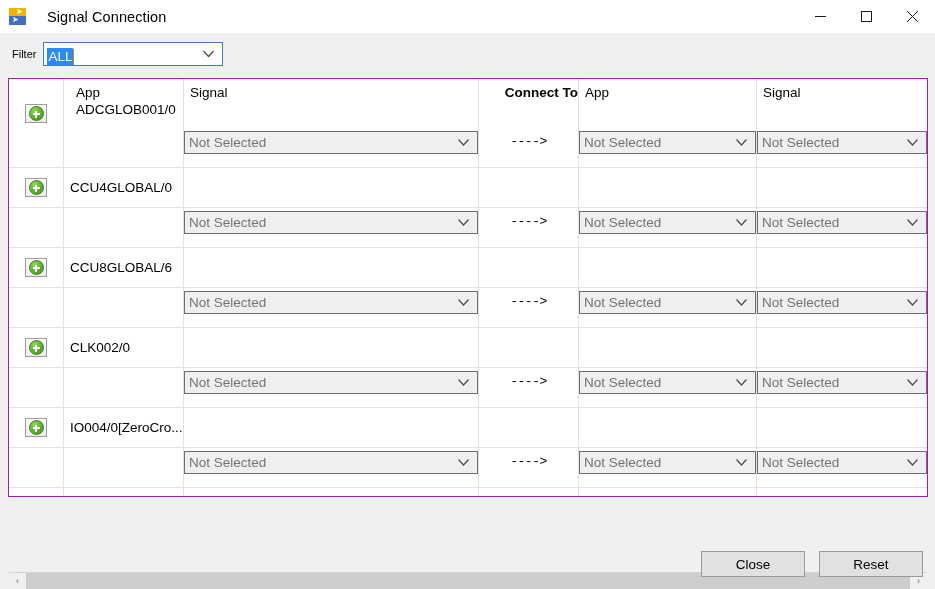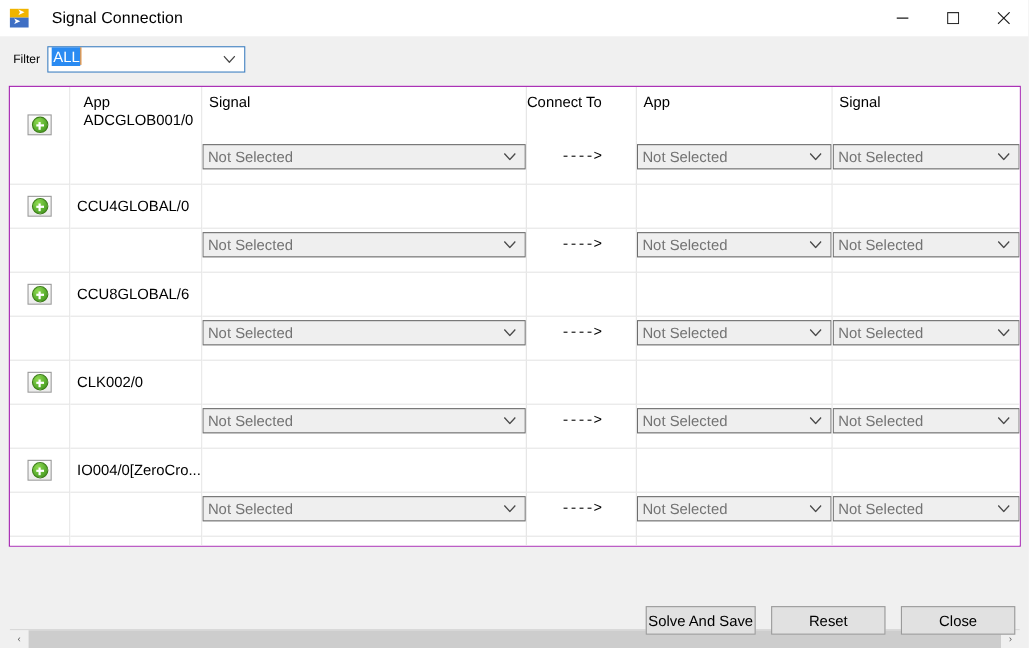--- a/index.html
+++ b/index.html
@@ -67,21 +67,21 @@
   .filter-label {
     margin-left: 12px; margin-right: 7px;
     font-size: 11px; color: #000;
   }
   .filter-combo {
     position: relative;
     width: 180px; height: 24px;
     background: #ffffff;
     border: 1px solid #3d7ebf;
     box-sizing: border-box;
-    display: flex; align-items: flex-start;
+    display: flex; align-items: flex-end;
   }
   .filter-combo .sel-text {
     margin-left: 3px;
     background: #2a8bf2;
     color: #ffffff;
     font-size: 13.5px;
     padding: 0 1px;
     line-height: 17px;
   }
   .filter-combo .caret-cursor {
@@ -127,21 +127,21 @@
 
   .hdr-row .cell {
     background: #ffffff;
     border-bottom: none;
     align-items: flex-start;
   }
   .hdr-label {
     font-size: 13.5px; color: #000;
     padding-top: 6px; padding-left: 6px;
   }
-  .c-conn .hdr-label { padding-left: 0; width: 100%; text-align: left; }
+  .c-conn .hdr-label { padding-left: 0; width: 100%; text-align: right; font-weight: bold; }
 
   .app-name {
     font-size: 13.5px; color: #000;
     white-space: nowrap;
   }
 
   .plus-btn {
     width: 22px; height: 19px;
     border: 1px solid #9a9a9a;
     background: linear-gradient(#fdfdfd, #ebebeb);
@@ -533,18 +533,17 @@
 
   <div class="hscroll">
     <div class="sb-btn">‹</div>
     <div class="sb-track">
       <div class="sb-thumb"></div>
     </div>
     <div class="sb-btn">›</div>
   </div>
 
   <div class="btn-bar">
-    <div class="dlg-btn btn-solve">Solve And Save</div>
+    <div class="dlg-btn btn-close">Close</div>
     <div class="dlg-btn btn-reset">Reset</div>
-    <div class="dlg-btn btn-close">Close</div>
   </div>
 
 </div>
 
 </body></html>

